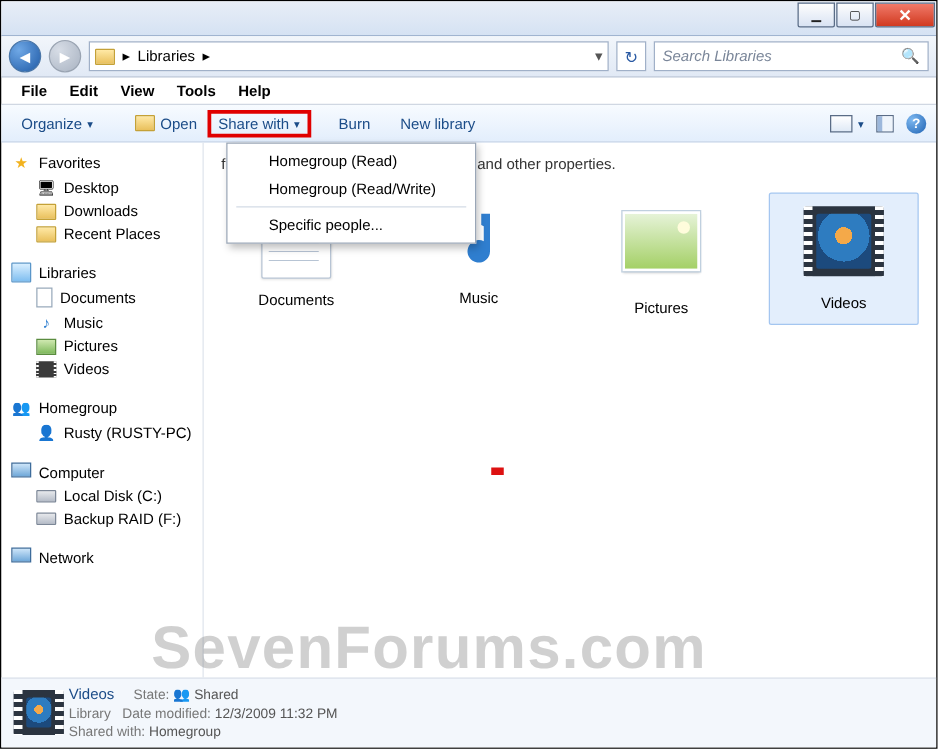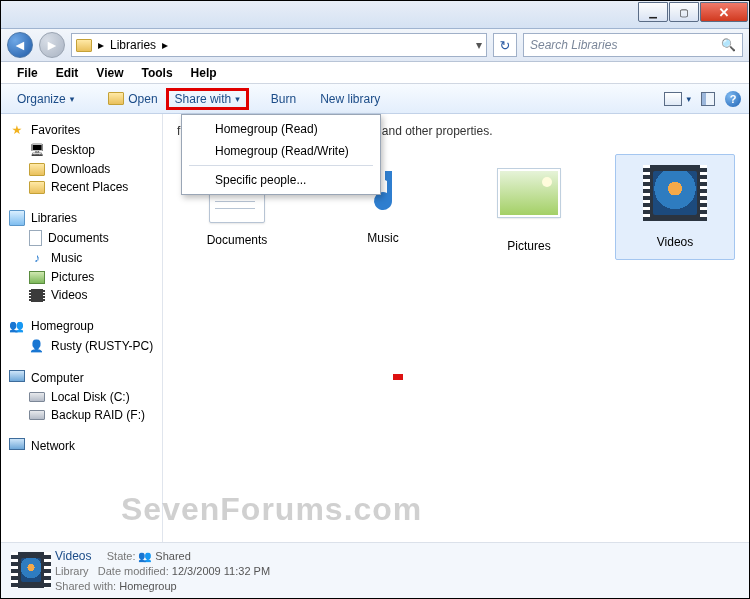--- a/index.html
+++ b/index.html
@@ -89,21 +89,21 @@
 
 .red-dot { position:absolute; left:230px; top:260px; width:10px; height:6px; background:#d11; }
 
 
 .details { height: 56px; border-top: 1px solid #dbe1ea; background:#f3f7fc; display:flex; align-items:center; padding: 4px 10px; gap:4px; font-size:11px; color:#555; }
 .details .thumb { width: 40px; height: 38px; }
 .details .txt { line-height: 1.35; }
 .details .title { color:#1b4c88; font-size:12px; }
 .details .k { color:#777; }
 
-.watermark { position:absolute; left:120px; top:490px; font-size:32px; font-weight:600; color:rgba(120,120,120,.35); letter-spacing:1px; pointer-events:none; font-family:"Segoe UI",Arial,sans-serif;text-align:center;}
+.watermark { position:absolute; left:120px; top:490px; font-size:48px; font-weight:600; color:rgba(120,120,120,.35); letter-spacing:1px; pointer-events:none; font-family:"Segoe UI",Arial,sans-serif;text-align:center;}
 
 
 .dd-tri { font-size:9px; color:#1b4c88; margin-left:2px; }
 </style>
 </head>
 <body>
 
 <div class="titlebar">
   <div class="win-btn">
       <span>▁</span>

